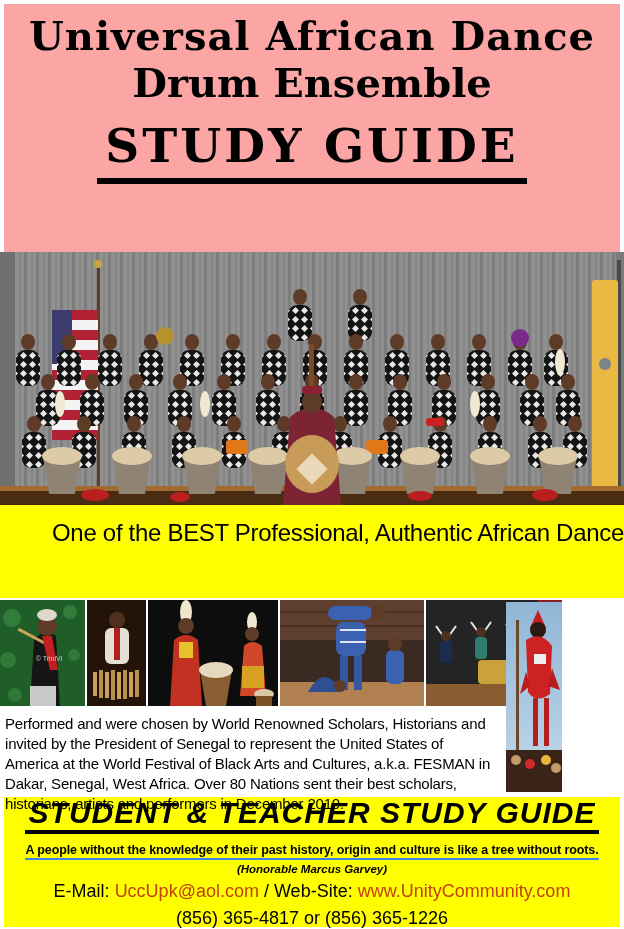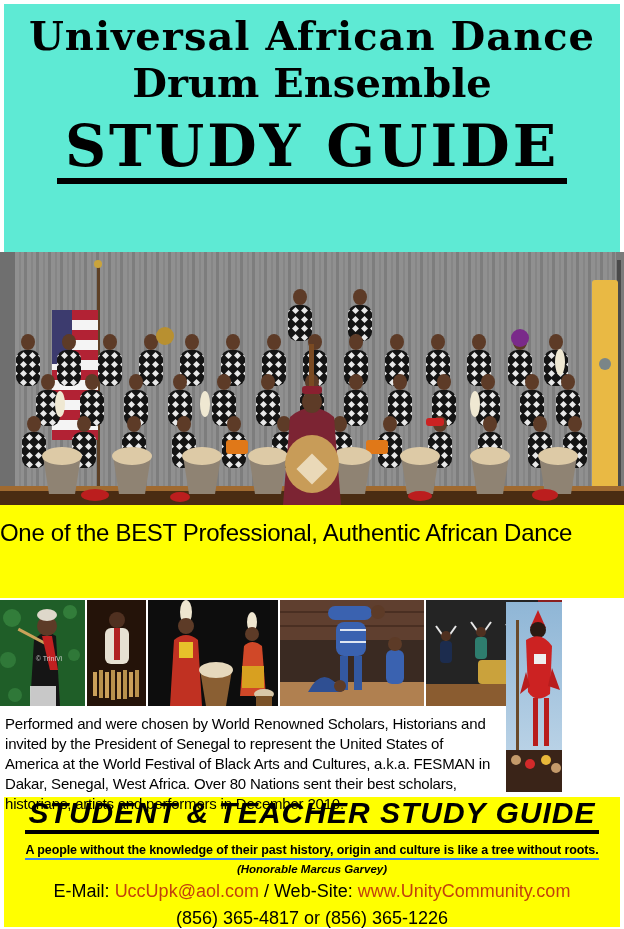--- a/index.html
+++ b/index.html
@@ -5,40 +5,40 @@
   html,body{margin:0;padding:0;}
   body{
     width:624px;height:929px;background:#ffffff;
     font-family:"Liberation Sans",sans-serif;color:#000;
     position:relative;overflow:hidden;
   }
   .page{width:624px;height:929px;}
 
   
   .header-box{
-    margin:4px 4px 0 4px;height:248px;background:#5eead4;
+    margin:4px 4px 0 4px;height:248px;background:#fca5a5;
     text-align:center;box-sizing:border-box;padding-top:8px;
     font-family:"DejaVu Serif",serif;font-weight:bold;
   }
   .h-line1{font-size:40px;line-height:48px;letter-spacing:1px;white-space:nowrap;}
   .h-line2{font-size:38px;line-height:44px;}
   .h-line3{font-size:40px;line-height:46px;white-space:nowrap;}
   .h-title{margin-top:10px;}
   .h-title-text{
-    display:inline-block;font-size:57px;line-height:60px;letter-spacing:3px;
+    display:inline-block;font-size:47px;line-height:60px;letter-spacing:3px;
     border-bottom:6px solid #000;padding:0 8px 2px 8px;white-space:nowrap;text-align:center;
   }
 
   
   .main-photo{width:624px;height:253px;line-height:0;}
   .main-photo svg{display:block;}
 
   
   .caption-band{
-    width:624px;height:93px;background:#ffff00;text-align:left;
+    width:624px;height:93px;background:#ffff00;text-align:right;
     box-sizing:border-box;padding-top:8px;
     font-size:24px;line-height:39px;letter-spacing:-0.3px;
   }
   .caption-band div{white-space:nowrap;}
 
   
   .mid{position:relative;width:562px;height:197px;}
   .strip{display:flex;gap:2px;height:106px;margin-top:2px;}
   .sp{position:relative;height:106px;line-height:0;}
   .sp svg{display:block;width:100%;height:100%;}

